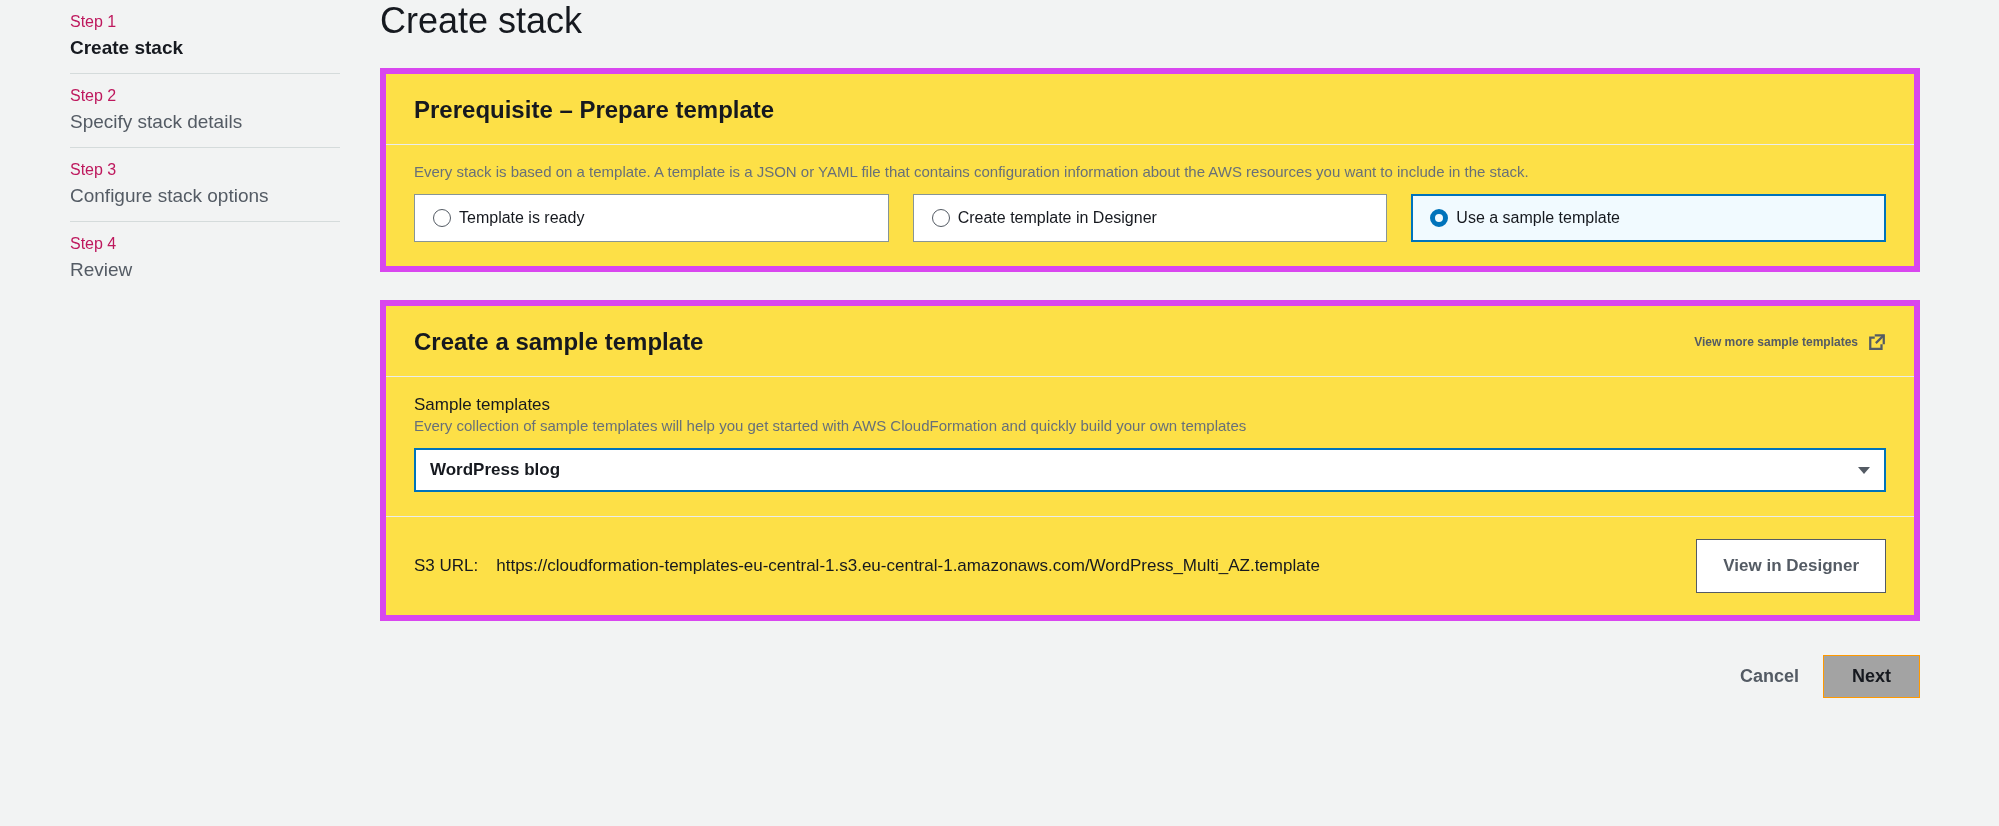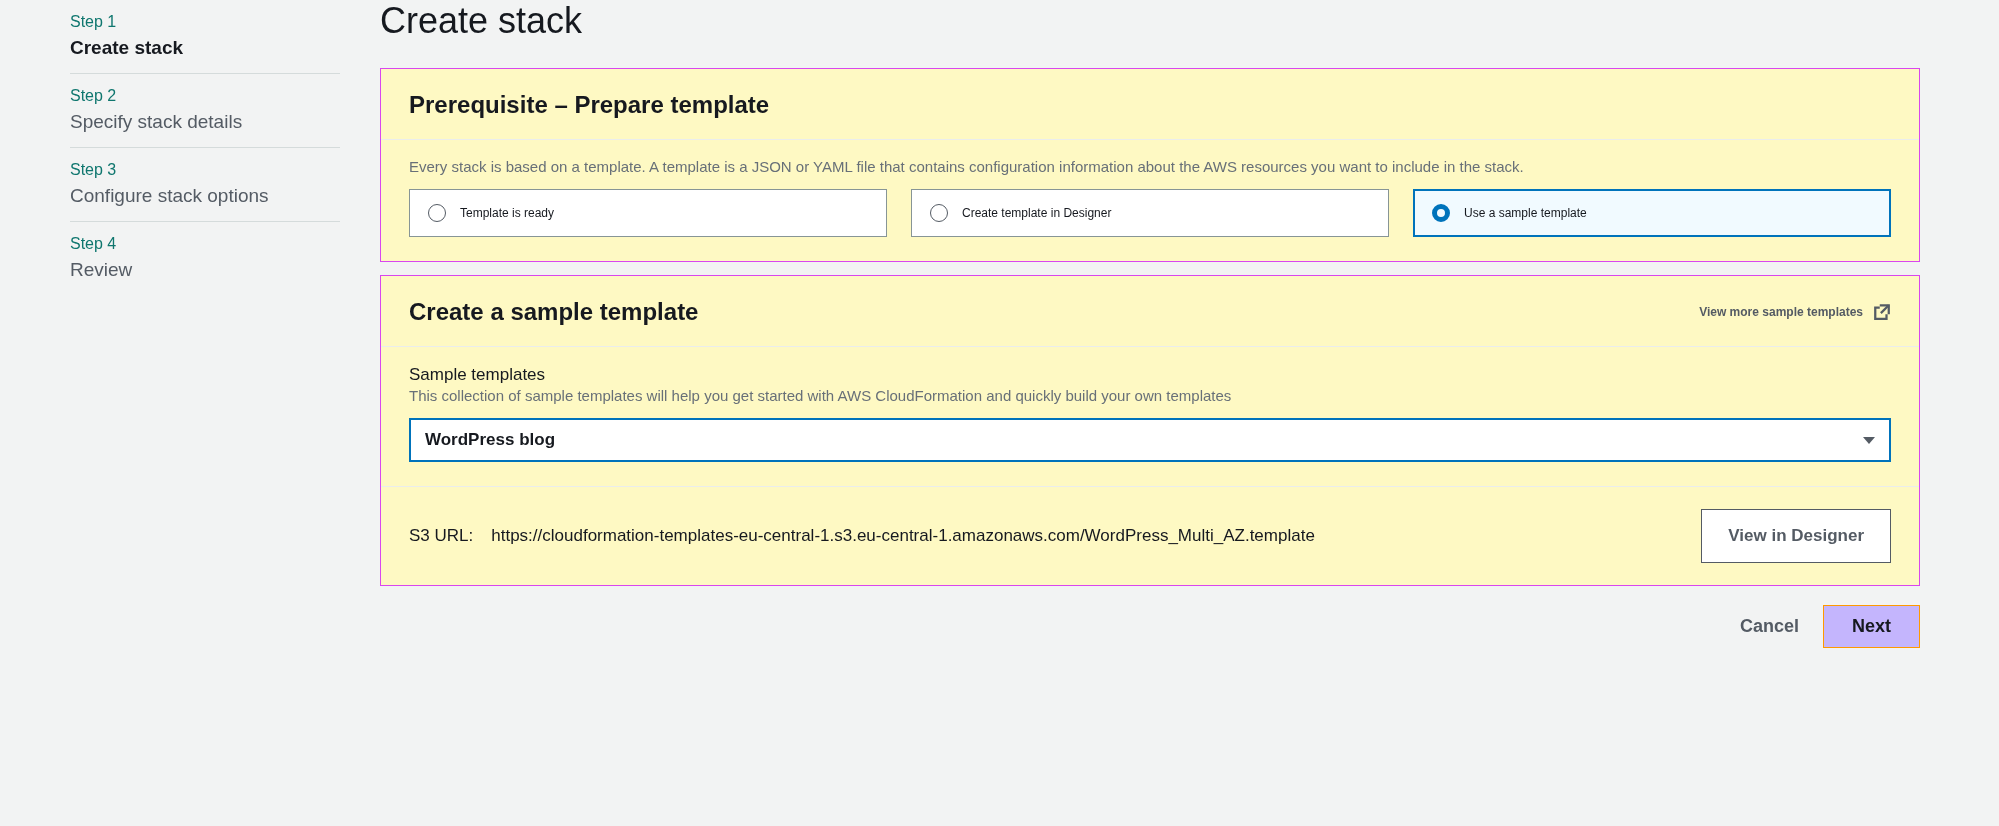--- a/index.html
+++ b/index.html
@@ -19,21 +19,21 @@
   .sidebar {
     width: 380px;
     padding: 0 40px 0 70px;
   }
   .step {
     padding: 13px 0 14px 0;
     border-bottom: 1px solid #d5dbdb;
   }
   .step:last-child { border-bottom: none; }
   .step-label {
-    color: #0f766e;
+    color: #be185d;
     font-size: 16px;
     margin-bottom: 6px;
   }
   .step-title {
     color: #545b64;
     font-size: 19px;
   }
   .step.active .step-title {
     color: #16191f;
     font-weight: 700;
@@ -44,23 +44,23 @@
     padding: 0 40px 40px 0;
     max-width: 1580px;
   }
   h1.page-title {
     font-size: 36px;
     font-weight: 400;
     margin: 0 0 26px 0;
     color: #16191f;
   }
   .panel {
-    background: #fef9c3;
-    border: 1px solid #d946ef;
-    margin-bottom: 13px;
+    background: #fde047;
+    border: 6px solid #d946ef;
+    margin-bottom: 28px;
   }
   .panel-header {
     padding: 22px 28px 20px 28px;
     border-bottom: 1px solid #eaeded;
     display: flex;
     justify-content: space-between;
     align-items: center;
   }
   .panel-header h2 {
     font-size: 24px;
@@ -85,23 +85,23 @@
     display: flex;
     gap: 24px;
   }
   .radio-box {
     flex: 1;
     border: 1px solid #879596;
     background: #fff;
     padding: 14px 18px;
     display: flex;
     align-items: center;
-    gap: 14px;
-    cursor: pointer;
-    font-size: 12px;
+    gap: 8px;
+    cursor: pointer;
+    font-size: 16px;
     color: #16191f;
   }
   .radio-box.selected {
     border: 2px solid #0073bb;
     background: #f1faff;
     padding: 13px 17px;
   }
   .radio-circle {
     width: 18px; height: 18px;
     border: 1px solid #545b64;
@@ -196,21 +196,21 @@
   .btn-link {
     background: none;
     border: none;
     color: #545b64;
     font-weight: 700;
     font-size: 18px;
     cursor: pointer;
     padding: 10px 12px;
   }
   .btn-primary {
-    background: #c4b5fd;
+    background: #a3a3a3;
     border: 1px solid #ff9900;
     color: #16191f;
     font-weight: 700;
     font-size: 18px;
     padding: 10px 28px;
     cursor: pointer;
   }
 </style>
 </head>
 <body>
@@ -268,21 +268,21 @@
           <span>View more sample templates</span>
           <svg class="ext-icon" viewBox="0 0 16 16">
             <path d="M6 2h8v8"></path>
             <path d="M14 2L7 9"></path>
             <path d="M12 10v4H2V4h4"></path>
           </svg>
         </a>
       </div>
       <div class="panel-body">
         <div class="field-label">Sample templates</div>
-        <div class="field-desc">This collection of sample templates will help you get started with AWS CloudFormation and quickly build your own templates</div>
+        <div class="field-desc">Every collection of sample templates will help you get started with AWS CloudFormation and quickly build your own templates</div>
         <div class="select-wrap">
           <div class="select">
             <span>WordPress blog</span>
             <span class="caret"></span>
           </div>
         </div>
       </div>
       <div class="s3-row">
         <div class="s3-left">
           <span class="s3-label">S3 URL:</span>

